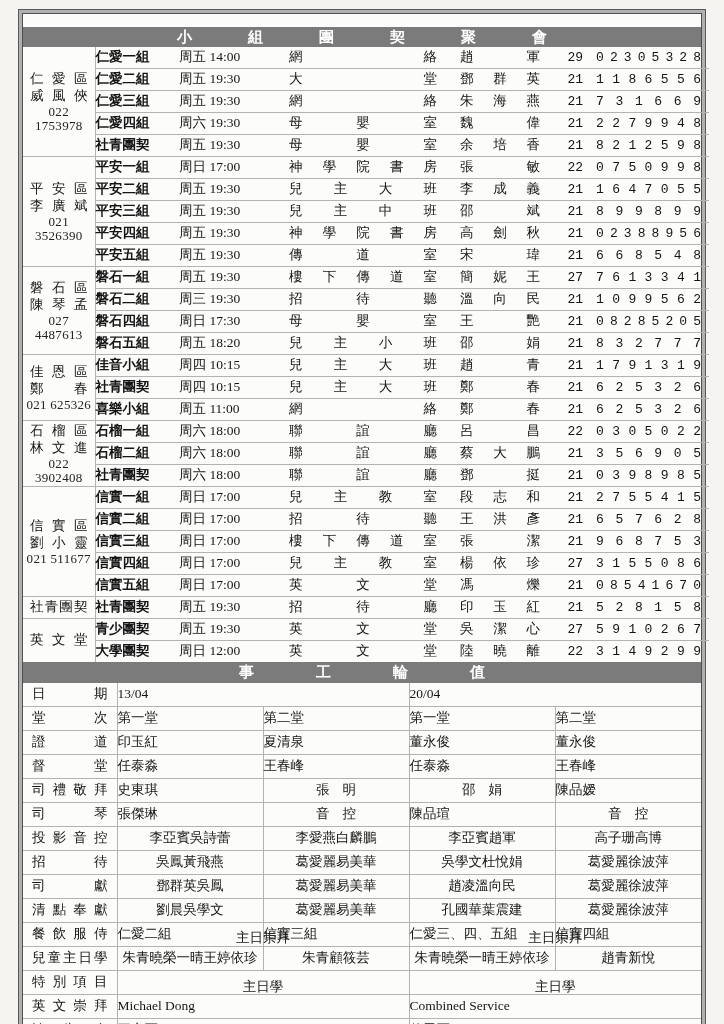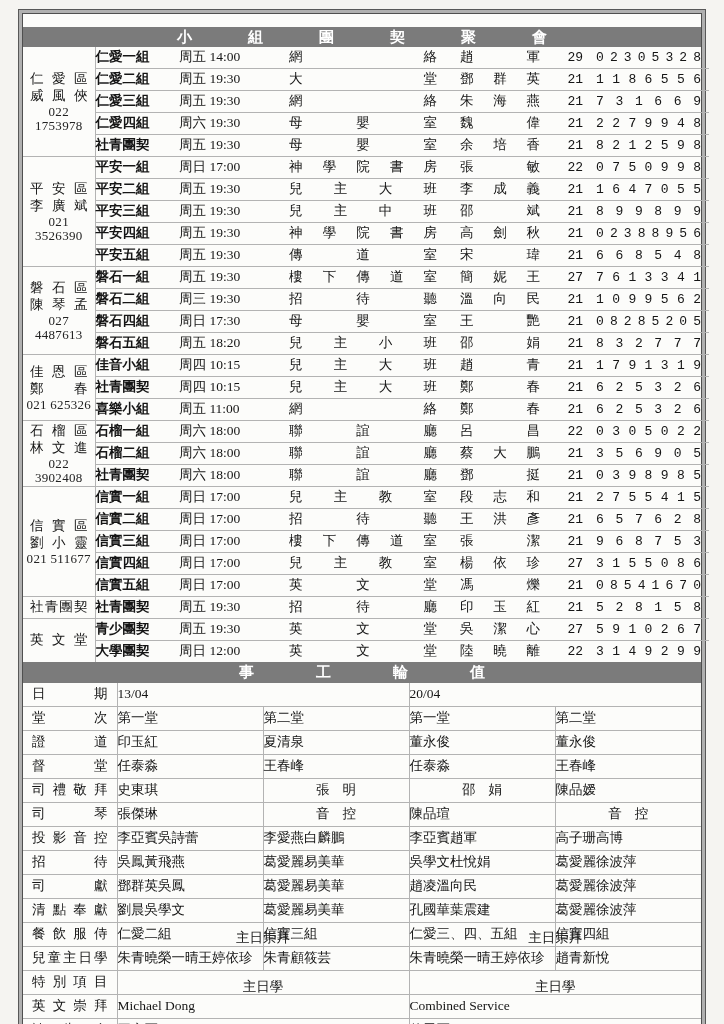--- a/index.html
+++ b/index.html
@@ -41,21 +41,21 @@
   }
   .tel-prefix { width:28px; text-align:right; margin-right:13px; }
   .tel-digits { flex:1; height:21px; align-items:center; }
   
   #t2 td { height:23px; border:1px solid var(--line,#b3b3b3); font-size:13.5px; line-height:1.05; }
   #t2 td:first-child { border-left:none; }
   #t2 td:last-child  { border-right:none; }
   #t2 tr:first-child td { border-top:none; }
   #t2 tr:last-child td  { border-bottom:none; }
   .lbl { padding:0 9px; height:23px; align-items:center; }
-  .tokens { display:flex; justify-content:flex-start; align-items:center; height:23px; }
+  .tokens { display:flex; justify-content:center; align-items:center; height:23px; }
   .sp2 .tokens { justify-content:flex-end; gap:2.6em;flex-direction:column; }
   .plain { }
   
   .dist { display:flex; justify-content:space-between; }
   .pair { justify-content:center; gap:0.95em; height:23px; align-items:center; }
   
   .footer {
     position:absolute; right:20px; top:1005px;
     font-family:"Liberation Sans","DejaVu Sans",sans-serif;
     font-weight:bold; font-size:11px; color:#111;

